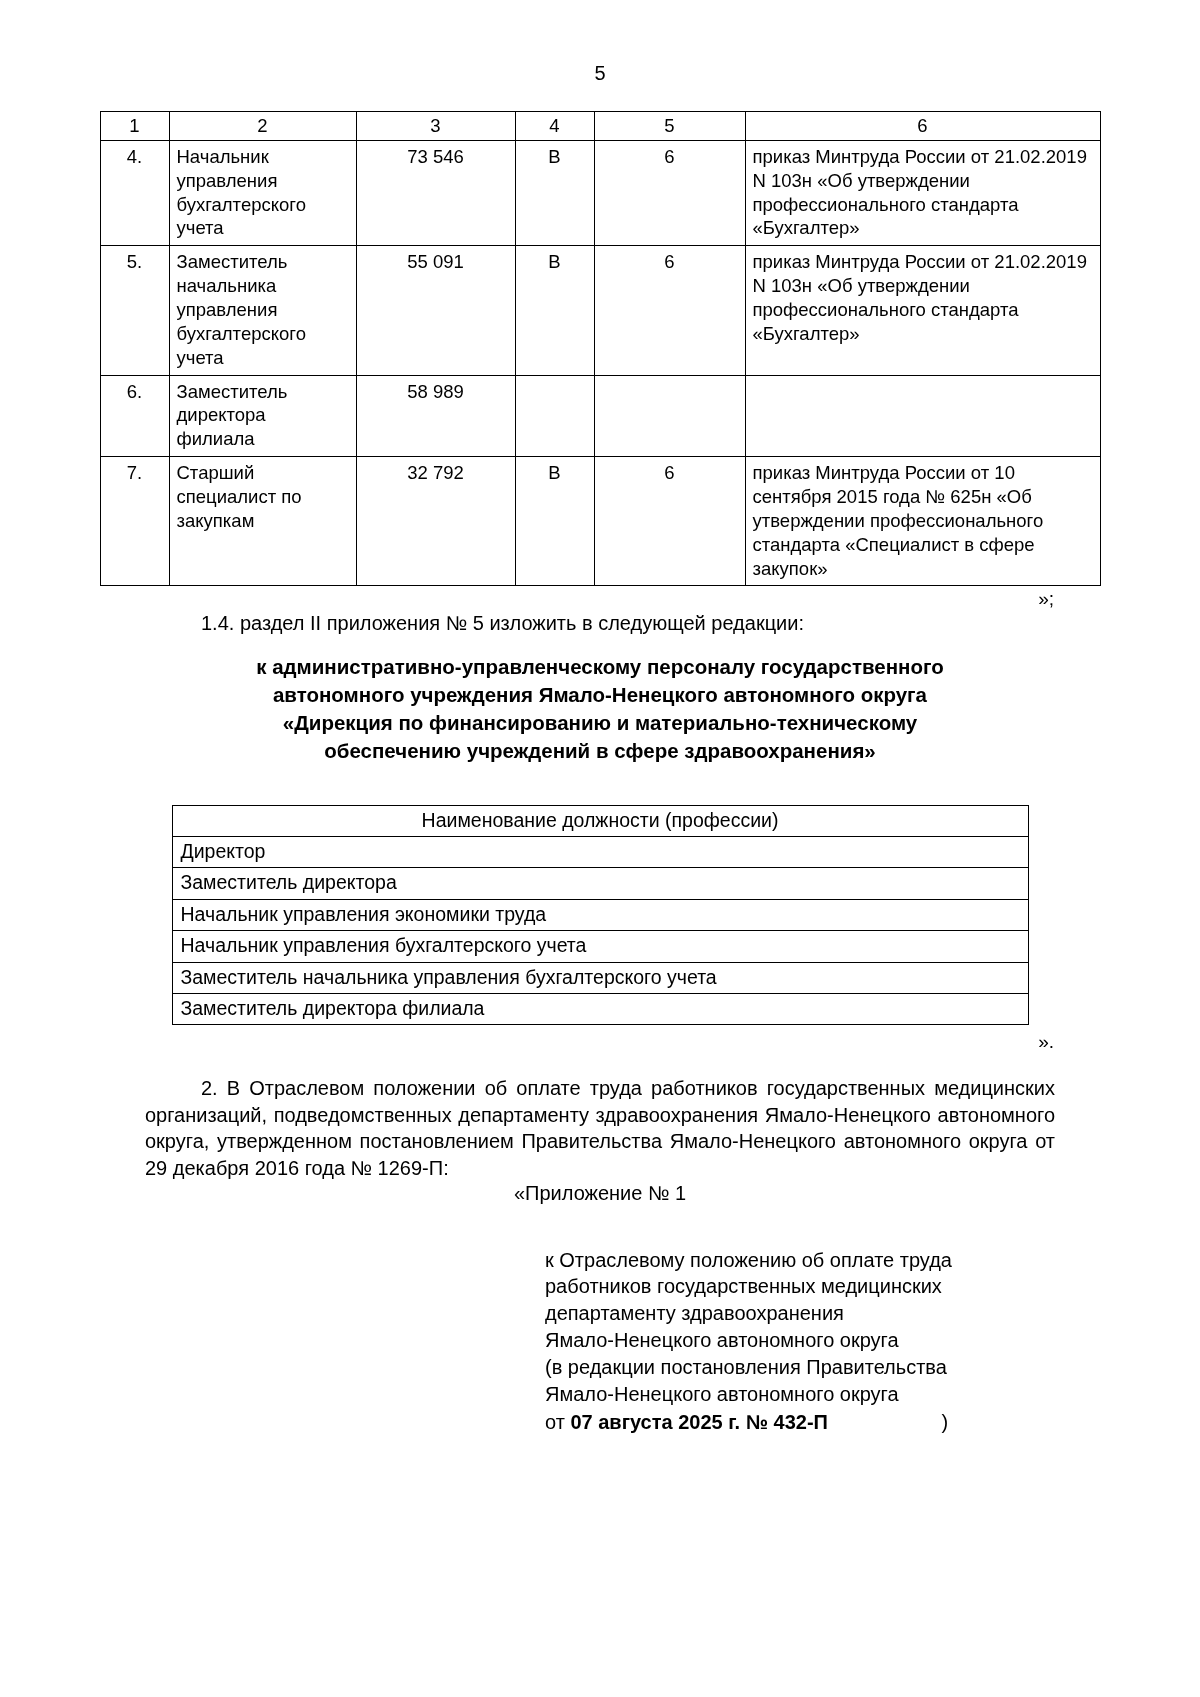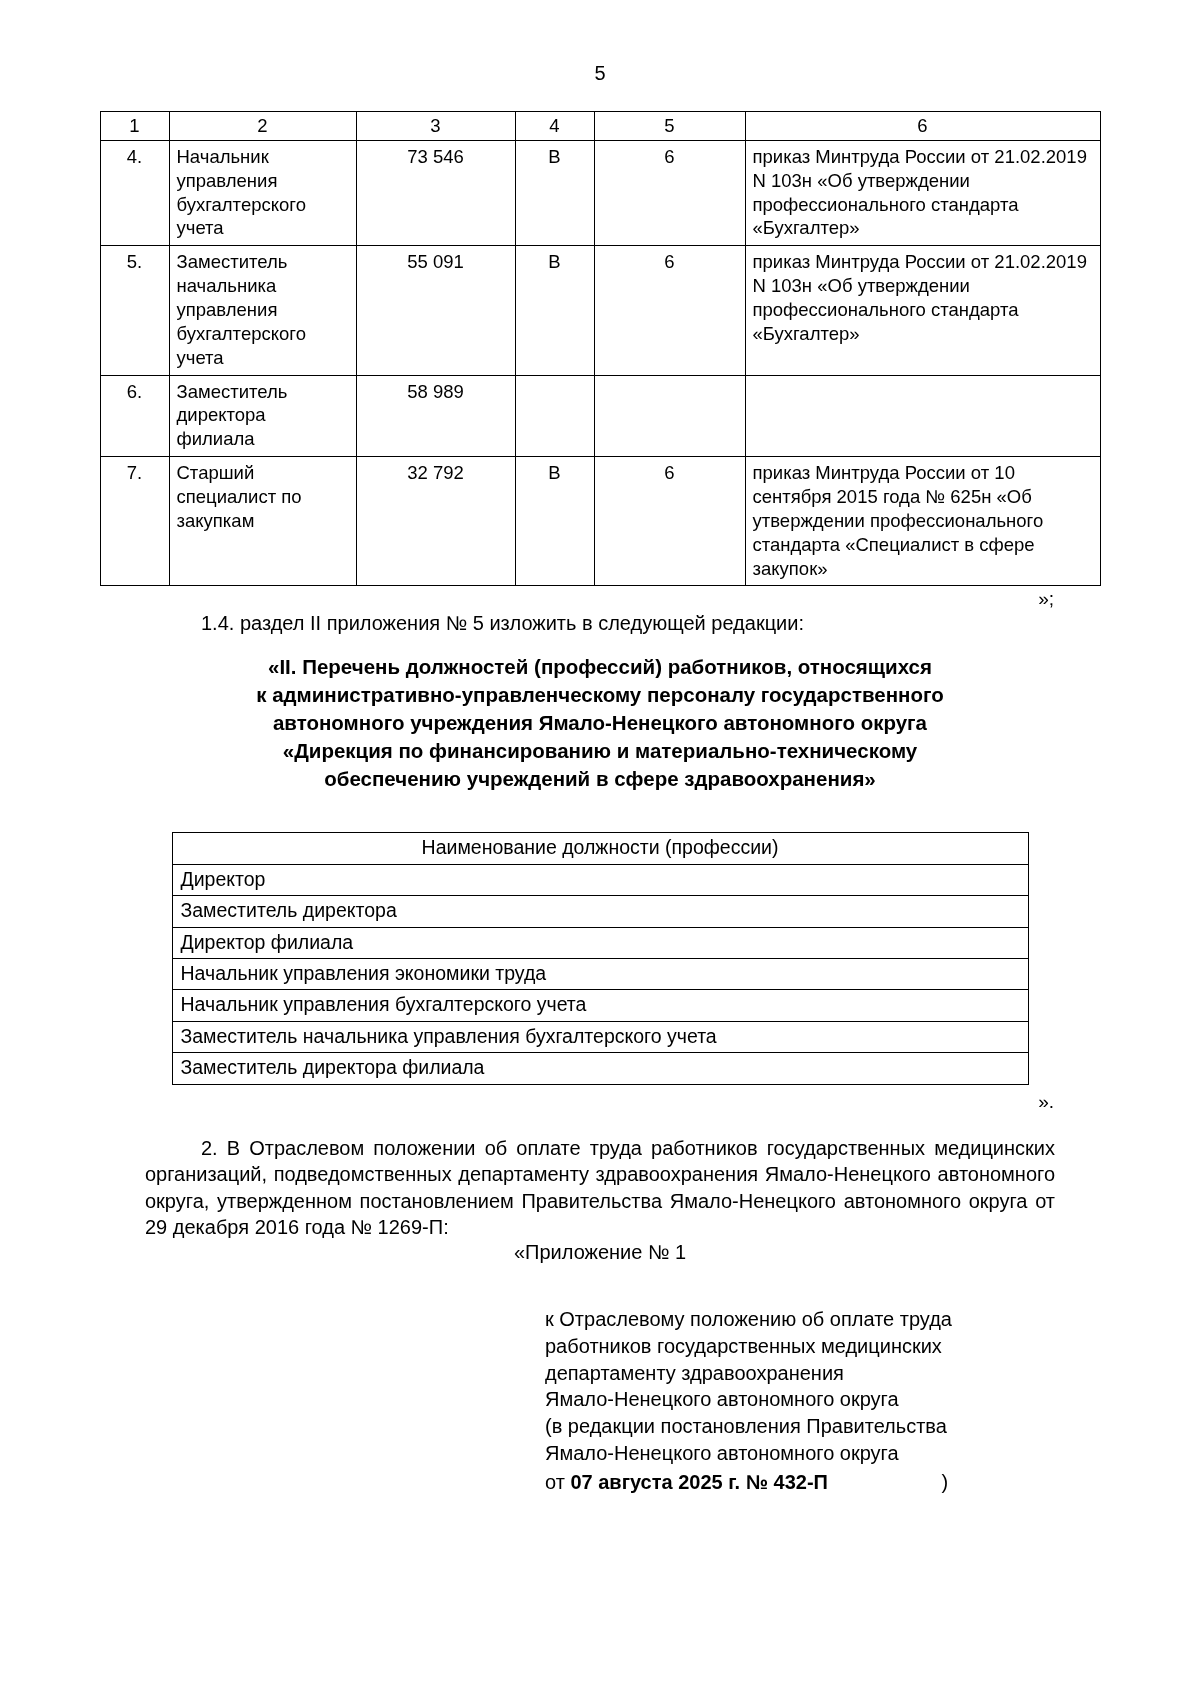--- a/index.html
+++ b/index.html
@@ -200,41 +200,37 @@
       </tr>
     </tbody>
   </table>
 
   <div class="closing-quote cq-1">»;</div>
 
   <div class="body-wrap">
     <p class="para indent lead-line">1.4. раздел II приложения № 5 изложить в следующей редакции:</p>
 
     <div class="heading-block">
-      <div class="hl">«II. Перечень должностей (профессий) работников, относящихся</div>
       <div class="hl">к административно-управленческому персоналу государственного</div>
       <div class="hl">автономного учреждения Ямало-Ненецкого автономного округа</div>
       <div class="hl">«Дирекция по финансированию и материально-техническому</div>
       <div class="hl">обеспечению учреждений в сфере здравоохранения»</div>
     </div>
   </div>
 
   <table class="list-table">
     <tbody>
       <tr>
         <td class="head">Наименование должности (профессии)</td>
       </tr>
       <tr>
         <td>Директор</td>
       </tr>
       <tr>
         <td>Заместитель директора</td>
-      </tr>
-      <tr>
-        <td>Директор филиала</td>
       </tr>
       <tr>
         <td>Начальник управления экономики труда</td>
       </tr>
       <tr>
         <td>Начальник управления бухгалтерского учета</td>
       </tr>
       <tr>
         <td>Заместитель начальника управления бухгалтерского учета</td>
       </tr>

